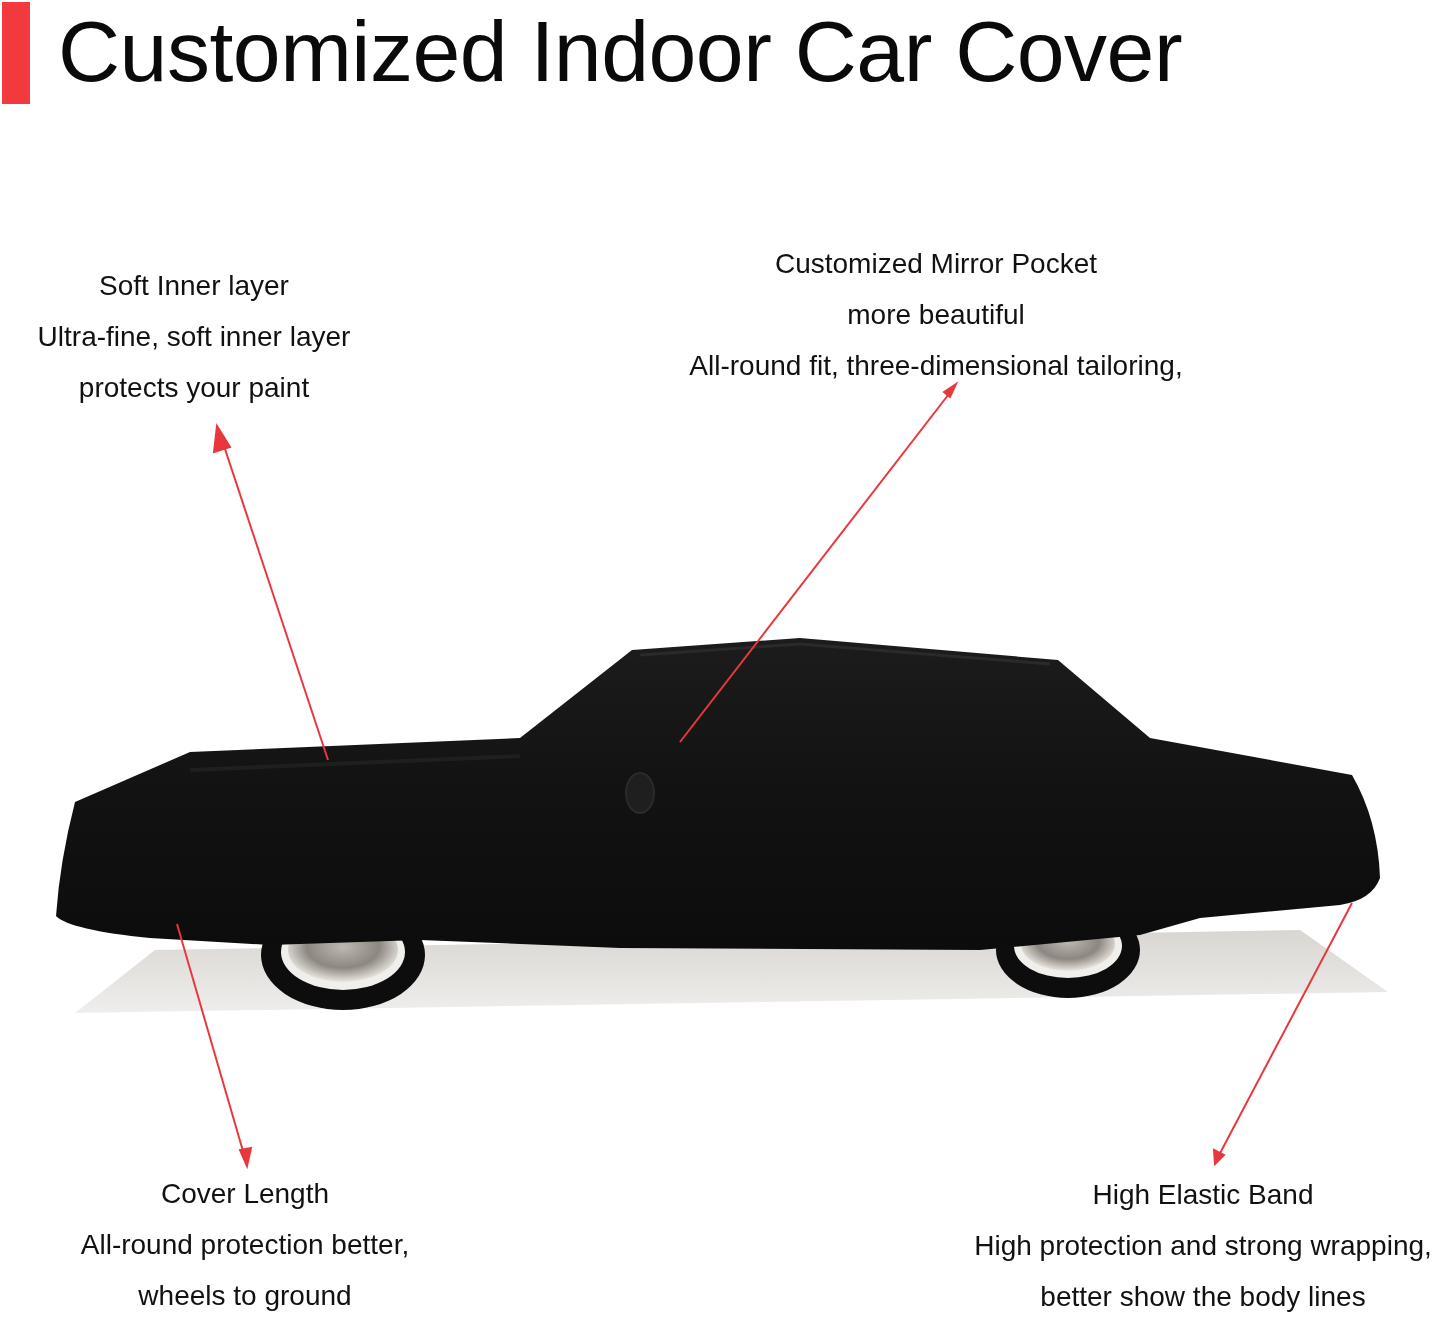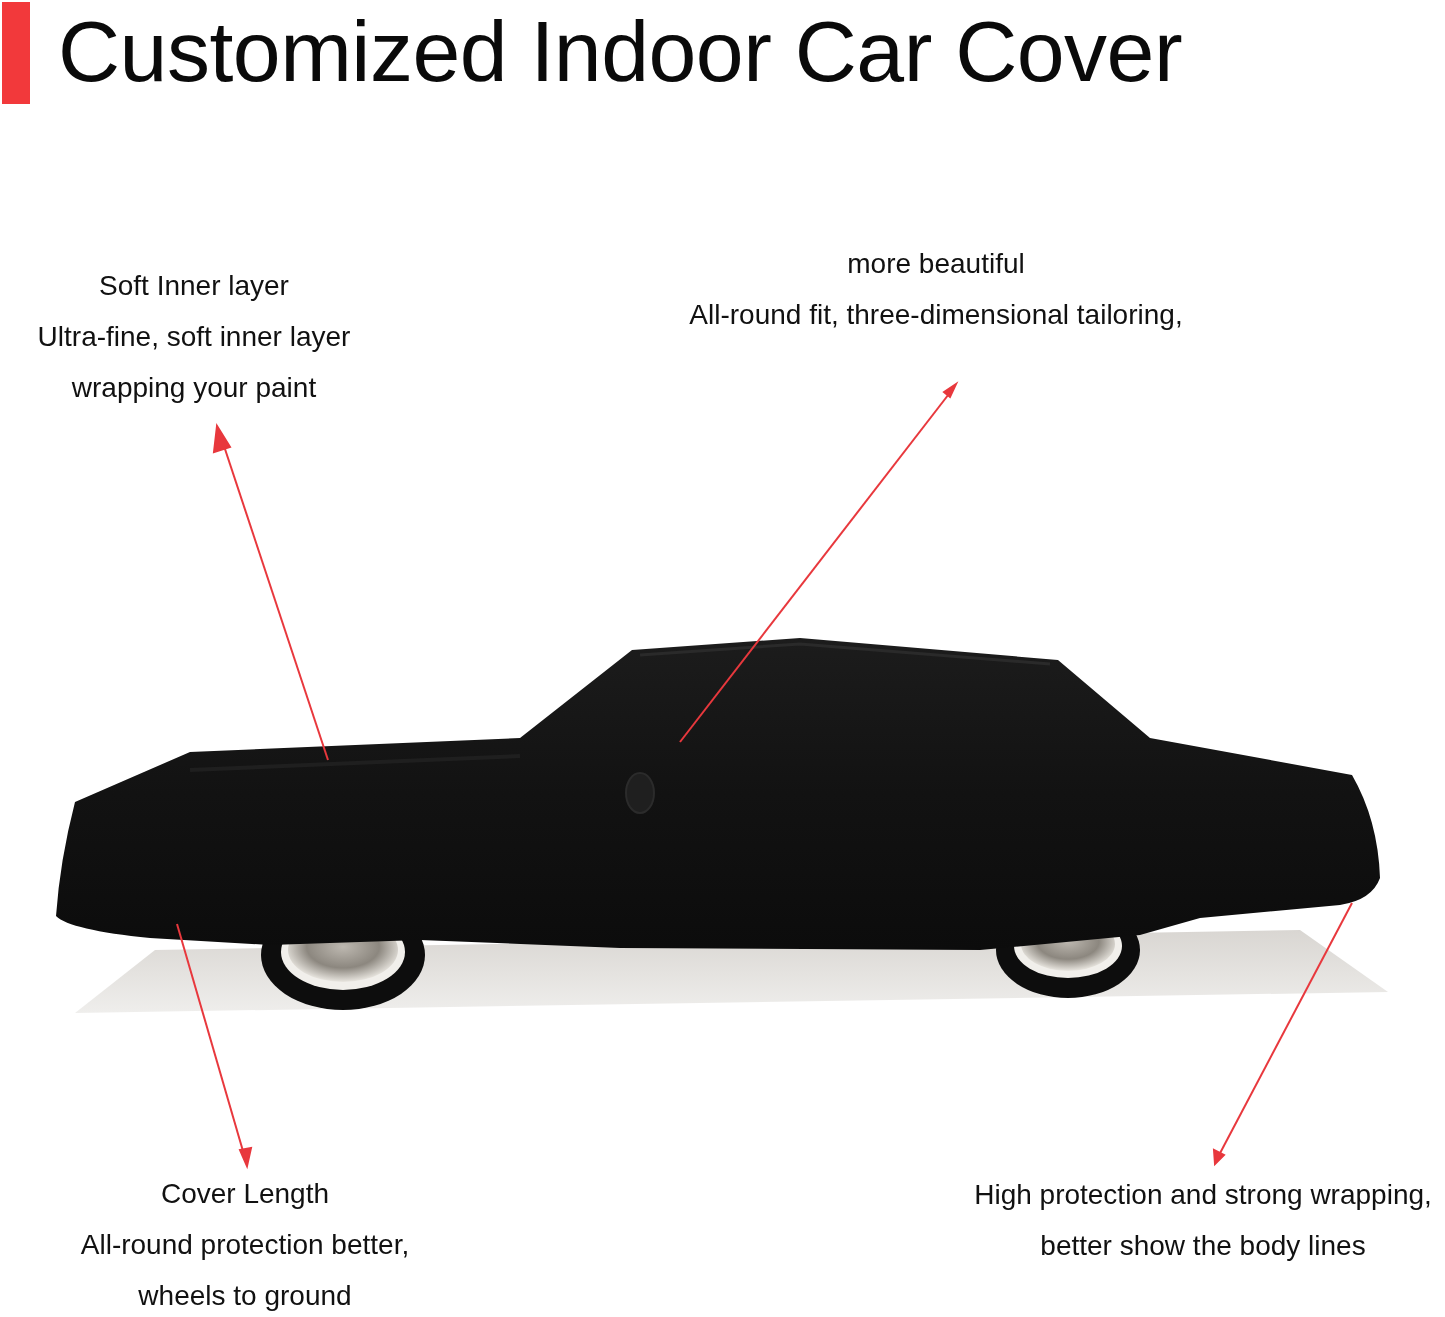--- a/index.html
+++ b/index.html
@@ -86,30 +86,32 @@
     <polygon points="247,1166 240,1150 251,1148"></polygon>
 
     <line x1="1352" y1="903" x2="1218" y2="1157"></line>
     <polygon points="1215,1164 1214,1150 1224,1155"></polygon>
   </g>
 </svg>
 
 <div class="callout" style="left:24px; top:260px; width:340px;">
   <div>Soft Inner layer</div>
   <div>Ultra-fine, soft inner layer</div>
-  <div>wrapping your paint</div>
+  <div>protects your paint</div>
 </div>
 
 <div class="callout" style="left:660px; top:238px; width:552px;">
+  <div>Customized Mirror Pocket</div>
   <div>more beautiful</div>
   <div>All-round fit, three-dimensional tailoring,</div>
 </div>
 
 <div class="callout" style="left:55px; top:1168px; width:380px;">
   <div>Cover Length</div>
   <div>All-round protection better,</div>
   <div>wheels to ground</div>
 </div>
 
 <div class="callout" style="left:960px; top:1169px; width:486px;">
+  <div>High Elastic Band</div>
   <div>High protection and strong wrapping,</div>
   <div>better show the body lines</div>
 </div>
 
 </body></html>

